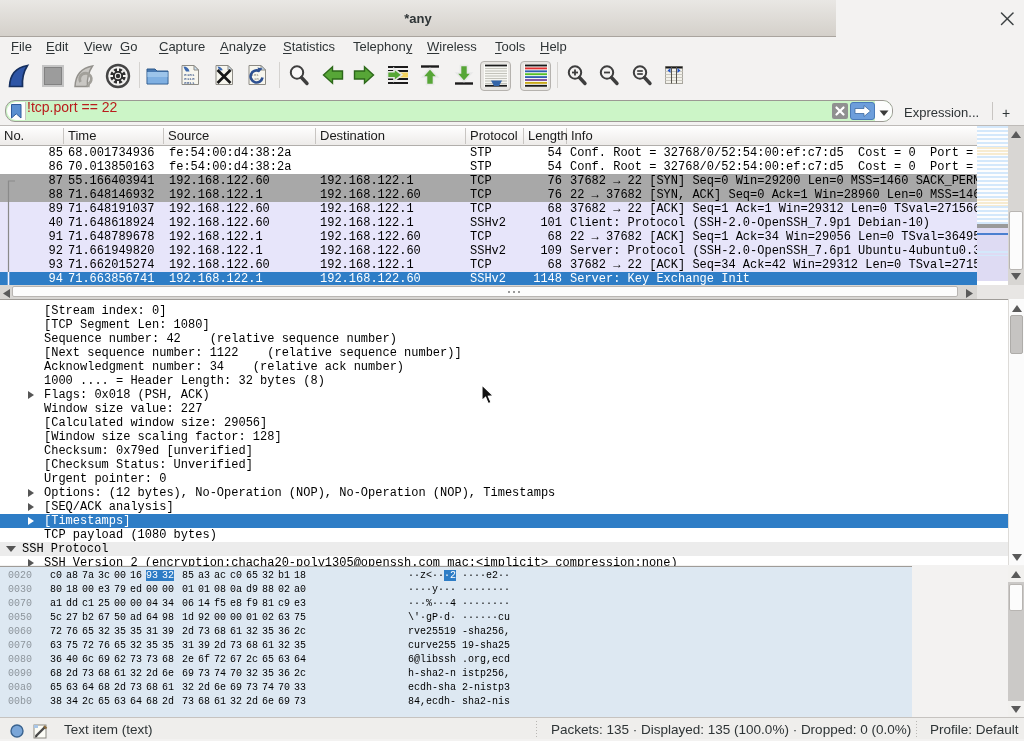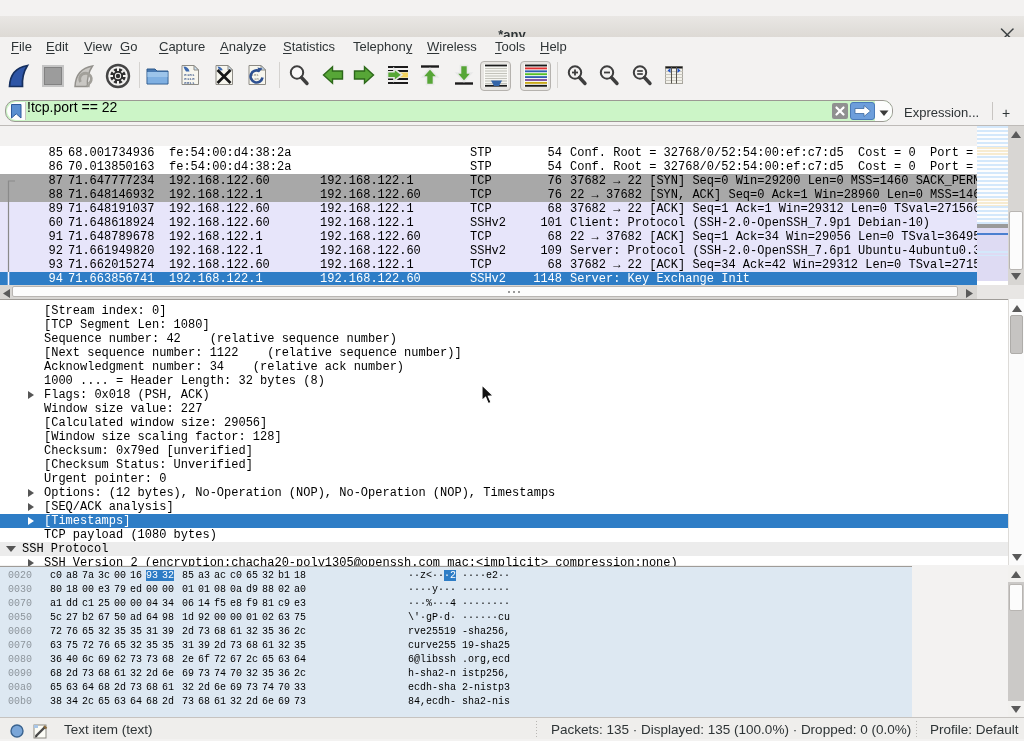--- a/index.html
+++ b/index.html
@@ -1,35 +1,35 @@
 <!DOCTYPE html>
 <html><head><meta charset="utf-8"><style>
 *{margin:0;padding:0;box-sizing:border-box}
 html,body{width:1024px;height:741px;overflow:hidden;background:#f3f2f1;font-family:"Liberation Sans",sans-serif}
 #app{position:relative;width:1024px;height:741px}
 .abs{position:absolute}
 .mono{font-family:"Liberation Mono",monospace}
 
-#titlebar{left:0;top:16px;width:1024px;height:37px;background:linear-gradient(#e9e7e4,#d4d0ca);border-bottom:1px solid #a9a49e}
+#titlebar{left:0;top:0;width:836px;height:37px;background:linear-gradient(#e9e7e4,#d4d0ca);border-bottom:1px solid #a9a49e}
 #title{width:100%;text-align:center;font-size:13px;font-weight:bold;color:#2e3436;top:11px}
 #closex{left:1000px;top:11px}
 
 #menubar{left:0;top:37px;width:1024px;height:18px;background:#f3f2f1;font-size:13px;color:#2e3436}
 #menubar span{position:absolute;top:2px}
 #menubar u{text-decoration:underline;text-underline-offset:2px}
 
 #toolbar{left:0;top:55px;width:1024px;height:42px;background:#f3f2f1}
 .ticon{position:absolute;top:8px}
 .tsep{position:absolute;top:7px;width:1px;height:26px;background:#d5d3d0}
 .tbtn{position:absolute;top:6px;width:31px;height:30px;background:#e7e5e2;border:1px solid #b5b2ae;border-radius:4px}
 
 #filterbar{left:0;top:97px;width:1024px;height:29px;background:#f3f2f1;border-bottom:1px solid #bebbb8}
 #ffield{left:5px;top:3px;width:888px;height:22px;background:#ccf5c7;border:1px solid #9c9994;border-radius:10px;overflow:hidden}
 #fbook{left:1px;top:1px;width:19px;height:18px;background:#fdfdfd;border-right:1px solid #c8c5c2;border-radius:9px 0 0 9px}
-#ftext{left:27px;top:2px;font-size:14px;color:#000000}
+#ftext{left:27px;top:2px;font-size:14px;color:#b91c1c}
 #fclear{left:826px;top:2px;width:16px;height:16px;background:#909090;border-radius:2px}
 #fapply{left:844px;top:1px;width:25px;height:18px;background:#6d9edb;border:1px solid #4a7ab8;border-radius:3px}
 #fdrop{left:869px;top:0;width:18px;height:20px;background:#fdfdfd}
 #fexpr{left:904px;top:8px;font-size:13px;color:#2e3436}
 #fsep{left:992px;top:5px;width:1px;height:18px;background:#c8c5c2}
 #fplus{left:1002px;top:8px;font-size:14px;color:#2e3436}
 
 #plheader{left:0;top:126px;width:1024px;height:20px;background:linear-gradient(#ffffff,#edebe9);border-bottom:1px solid #b1aeab;font-size:13px;color:#1a1a1a}
 #plheader div{position:absolute;top:2px;padding-left:4px;border-right:1px solid #c8c5c2;height:16px}
 #plrows{left:0;top:146px;width:977px;height:139px;background:#fff;overflow:hidden}
@@ -255,27 +255,36 @@
           </svg></div>
       <div class="abs" id="fdrop"><svg width="18" height="20">
             <path d="M4.5 9.5 h9 l-4.5 5.5 Z" fill="#3a3a3a"></path>
           </svg></div>
     </div>
     <div class="abs" id="ftext">!tcp.port == 22</div>
     <div class="abs" id="fexpr">Expression...</div>
     <div class="abs" id="fsep"></div>
     <div class="abs" id="fplus">+</div>
   </div>
+  <div class="abs" id="plheader">
+    <div style="left:0;width:64px">No.</div>
+    <div style="left:64px;width:100px">Time</div>
+    <div style="left:164px;width:152px">Source</div>
+    <div style="left:316px;width:150px">Destination</div>
+    <div style="left:466px;width:58px">Protocol</div>
+    <div style="left:524px;width:43px">Length</div>
+    <div style="left:567px;width:457px;border-right:none">Info</div>
+  </div>
   <div class="abs mono" id="plrows">
     <div class="prow" style="top:0px;background:#fff"><span class="c-no">85</span><span class="c-t">68.001734936</span><span class="c-s">fe:54:00:d4:38:2a</span><span class="c-d"></span><span class="c-p">STP</span><span class="c-l">54</span><span class="c-i">Conf. Root = 32768/0/52:54:00:ef:c7:d5  Cost = 0  Port = 0x8005</span></div>
     <div class="prow" style="top:14px;background:#fff"><span class="c-no">86</span><span class="c-t">70.013850163</span><span class="c-s">fe:54:00:d4:38:2a</span><span class="c-d"></span><span class="c-p">STP</span><span class="c-l">54</span><span class="c-i">Conf. Root = 32768/0/52:54:00:ef:c7:d5  Cost = 0  Port = 0x8005</span></div>
-    <div class="prow" style="top:28px;background:#a8a8a8"><span class="c-no">87</span><span class="c-t">71.647777234</span><span class="c-s">192.168.122.60</span><span class="c-d">192.168.122.1</span><span class="c-p">TCP</span><span class="c-l">76</span><span class="c-i">37682 → 22 [SYN] Seq=0 Win=29200 Len=0 MSS=1460 SACK_PERM</span></div>
+    <div class="prow" style="top:28px;background:#a8a8a8"><span class="c-no">87</span><span class="c-t">55.166403941</span><span class="c-s">192.168.122.60</span><span class="c-d">192.168.122.1</span><span class="c-p">TCP</span><span class="c-l">76</span><span class="c-i">37682 → 22 [SYN] Seq=0 Win=29200 Len=0 MSS=1460 SACK_PERM</span></div>
     <div class="prow" style="top:42px;background:#a8a8a8"><span class="c-no">88</span><span class="c-t">71.648146932</span><span class="c-s">192.168.122.1</span><span class="c-d">192.168.122.60</span><span class="c-p">TCP</span><span class="c-l">76</span><span class="c-i">22 → 37682 [SYN, ACK] Seq=0 Ack=1 Win=28960 Len=0 MSS=1460</span></div>
     <div class="prow" style="top:56px;background:#e7e5fa"><span class="c-no">89</span><span class="c-t">71.648191037</span><span class="c-s">192.168.122.60</span><span class="c-d">192.168.122.1</span><span class="c-p">TCP</span><span class="c-l">68</span><span class="c-i">37682 → 22 [ACK] Seq=1 Ack=1 Win=29312 Len=0 TSval=271566</span></div>
-    <div class="prow" style="top:70px;background:#e7e5fa"><span class="c-no">60</span><span class="c-t">71.648618924</span><span class="c-s">192.168.122.60</span><span class="c-d">192.168.122.1</span><span class="c-p">SSHv2</span><span class="c-l">101</span><span class="c-i">Client: Protocol (SSH-2.0-OpenSSH_7.9p1 Debian-10)</span></div>
+    <div class="prow" style="top:70px;background:#e7e5fa"><span class="c-no">40</span><span class="c-t">71.648618924</span><span class="c-s">192.168.122.60</span><span class="c-d">192.168.122.1</span><span class="c-p">SSHv2</span><span class="c-l">101</span><span class="c-i">Client: Protocol (SSH-2.0-OpenSSH_7.9p1 Debian-10)</span></div>
     <div class="prow" style="top:84px;background:#e7e5fa"><span class="c-no">91</span><span class="c-t">71.648789678</span><span class="c-s">192.168.122.1</span><span class="c-d">192.168.122.60</span><span class="c-p">TCP</span><span class="c-l">68</span><span class="c-i">22 → 37682 [ACK] Seq=1 Ack=34 Win=29056 Len=0 TSval=36495</span></div>
     <div class="prow" style="top:98px;background:#e7e5fa"><span class="c-no">92</span><span class="c-t">71.661949820</span><span class="c-s">192.168.122.1</span><span class="c-d">192.168.122.60</span><span class="c-p">SSHv2</span><span class="c-l">109</span><span class="c-i">Server: Protocol (SSH-2.0-OpenSSH_7.6p1 Ubuntu-4ubuntu0.3</span></div>
     <div class="prow" style="top:112px;background:#e7e5fa"><span class="c-no">93</span><span class="c-t">71.662015274</span><span class="c-s">192.168.122.60</span><span class="c-d">192.168.122.1</span><span class="c-p">TCP</span><span class="c-l">68</span><span class="c-i">37682 → 22 [ACK] Seq=34 Ack=42 Win=29312 Len=0 TSval=2715</span></div>
     <div class="prow" style="top:126px;background:#2e7dc6;color:#fff"><span class="c-no">94</span><span class="c-t">71.663856741</span><span class="c-s">192.168.122.1</span><span class="c-d">192.168.122.60</span><span class="c-p">SSHv2</span><span class="c-l">1148</span><span class="c-i">Server: Key Exchange Init</span></div>
     <svg class="abs" style="left:0;top:28px" width="20" height="112" viewBox="0 0 20 112">
         <path d="M15 7 L8.5 7 L8.5 98" fill="none" stroke="#8a8a8a" stroke-width="1.2"></path>
         <path d="M8.5 98 L8.5 111" fill="none" stroke="#f4f4ff" stroke-width="1.6"></path>
       </svg>
   </div>
   <div class="abs" id="minimap">

